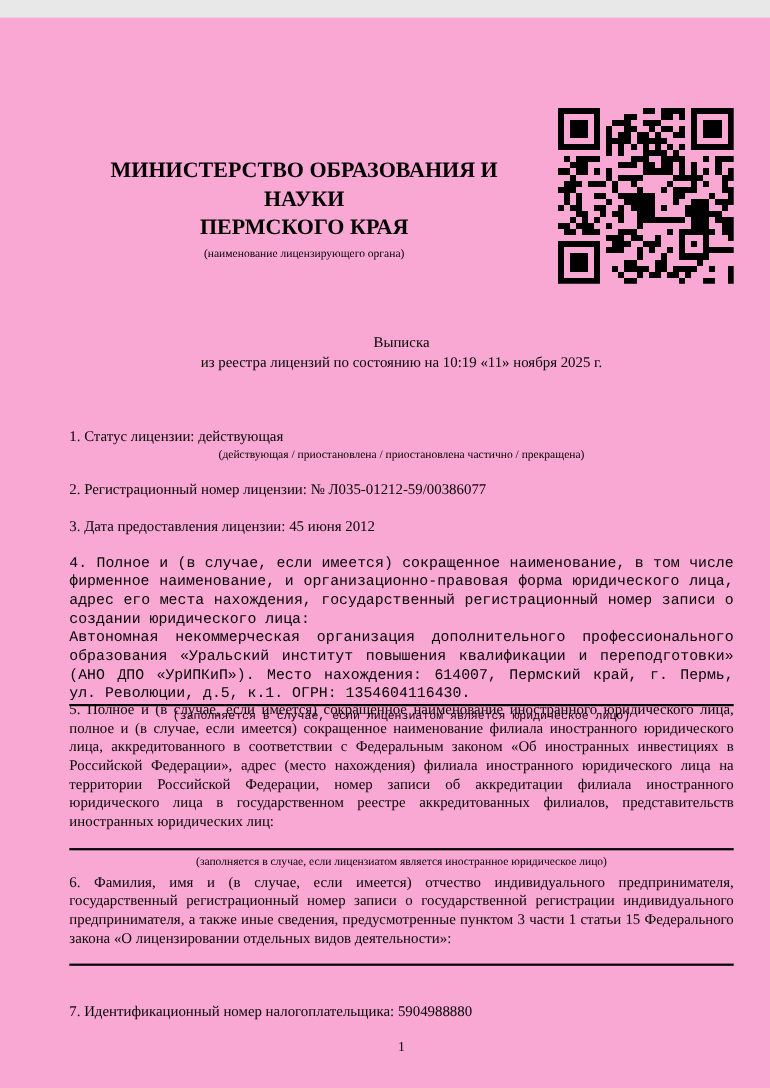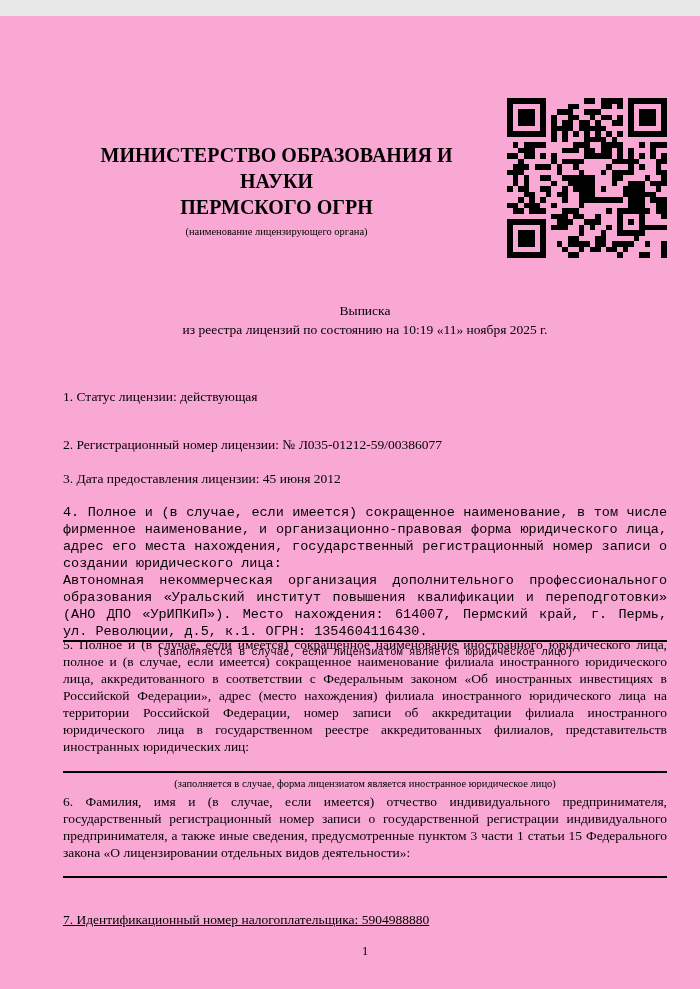--- a/index.html
+++ b/index.html
@@ -62,21 +62,21 @@
   .item {
     left: 63px;
     width: 604px;
   }
   .pos-item1 { top: 372px; }
   .pos-item2 { top: 420px; }
   .pos-item3 { top: 454px; }
   .pos-item4 { top: 488px; font-family: Liberation Mono, monospace; }
   .pos-item5 { top: 620px; }
   .pos-item6 { top: 777px; }
-  .pos-item7 { top: 895px; text-decoration: underline; }
+  .pos-item7 { top: 895px; }
 
   .para { text-align: justify; }
   .caption {
     font-size: 10.5px;
     line-height: 13px;
     text-align: center;
     margin-top: 2px;
   }
   .fill-rule {
     border-top: 2px solid #000000;
@@ -512,52 +512,53 @@
         <rect x="12" y="28" width="1" height="1" fill="#000000"></rect>
         <rect x="20" y="28" width="1" height="1" fill="#000000"></rect>
         <rect x="24" y="28" width="1" height="1" fill="#000000"></rect>
         <rect x="25" y="28" width="1" height="1" fill="#000000"></rect>
         <rect x="28" y="28" width="1" height="1" fill="#000000"></rect>
       </svg>
   </div>
 
   <div class="abs header-block">
     <div class="ministry-name">МИНИСТЕРСТВО ОБРАЗОВАНИЯ И НАУКИ</div>
-    <div class="ministry-name">ПЕРМСКОГО ОГРН</div>
+    <div class="ministry-name">ПЕРМСКОГО КРАЯ</div>
     <div class="header-note">(наименование лицензирующего органа)</div>
   </div>
 
   <div class="abs doc-title-block">
     <div>Выписка</div>
     <div>из реестра лицензий по состоянию на 10:19 «11» ноября 2025 г.</div>
   </div>
 
   <div class="abs item pos-item1">
     <div>1. Статус лицензии: действующая</div>
+    <div class="caption">(действующая / приостановлена / приостановлена частично / прекращена)</div>
   </div>
 
   <div class="abs item pos-item2">
     <div>2. Регистрационный номер лицензии: № Л035-01212-59/00386077</div>
   </div>
 
   <div class="abs item pos-item3">
     <div>3. Дата предоставления лицензии: 45 июня 2012</div>
   </div>
 
   <div class="abs item pos-item4">
     <div class="para">4. Полное и (в случае, если имеется) сокращенное наименование, в том числе фирменное наименование, и организационно-правовая форма юридического лица, адрес его места нахождения, государственный регистрационный номер записи о создании юридического лица:</div>
     <div class="para">Автономная некоммерческая организация дополнительного профессионального образования «Уральский институт повышения квалификации и переподготовки» (АНО ДПО «УрИПКиП»). Место нахождения: 614007, Пермский край, г. Пермь, ул. Революции, д.5, к.1. ОГРН: 1354604116430.</div>
     <div class="fill-rule rule-tight"></div>
     <div class="caption caption-after-rule">(заполняется в случае, если лицензиатом является юридическое лицо)</div>
   </div>
 
   <div class="abs item pos-item5">
     <div class="para">5. Полное и (в случае, если имеется) сокращенное наименование иностранного юридического лица, полное и (в случае, если имеется) сокращенное наименование филиала иностранного юридического лица, аккредитованного в соответствии с Федеральным законом «Об иностранных инвестициях в Российской Федерации», адрес (место нахождения) филиала иностранного юридического лица на территории Российской Федерации, номер записи об аккредитации филиала иностранного юридического лица в государственном реестре аккредитованных филиалов, представительств иностранных юридических лиц:</div>
     <div class="fill-rule rule-blank5"></div>
-    <div class="caption caption-after-rule">(заполняется в случае, форма лицензиатом является иностранное юридическое лицо)</div>
+    <div class="caption caption-after-rule">(заполняется в случае, если лицензиатом является иностранное юридическое лицо)</div>
   </div>
 
   <div class="abs item pos-item6">
     <div class="para">6. Фамилия, имя и (в случае, если имеется) отчество индивидуального предпринимателя, государственный регистрационный номер записи о государственной регистрации индивидуального предпринимателя, а также иные сведения, предусмотренные пунктом 3 части 1 статьи 15 Федерального закона «О лицензировании отдельных видов деятельности»:</div>
     <div class="fill-rule rule-blank6"></div>
   </div>
 
   <div class="abs item pos-item7">
     <div>7. Идентификационный номер налогоплательщика: 5904988880</div>
   </div>

